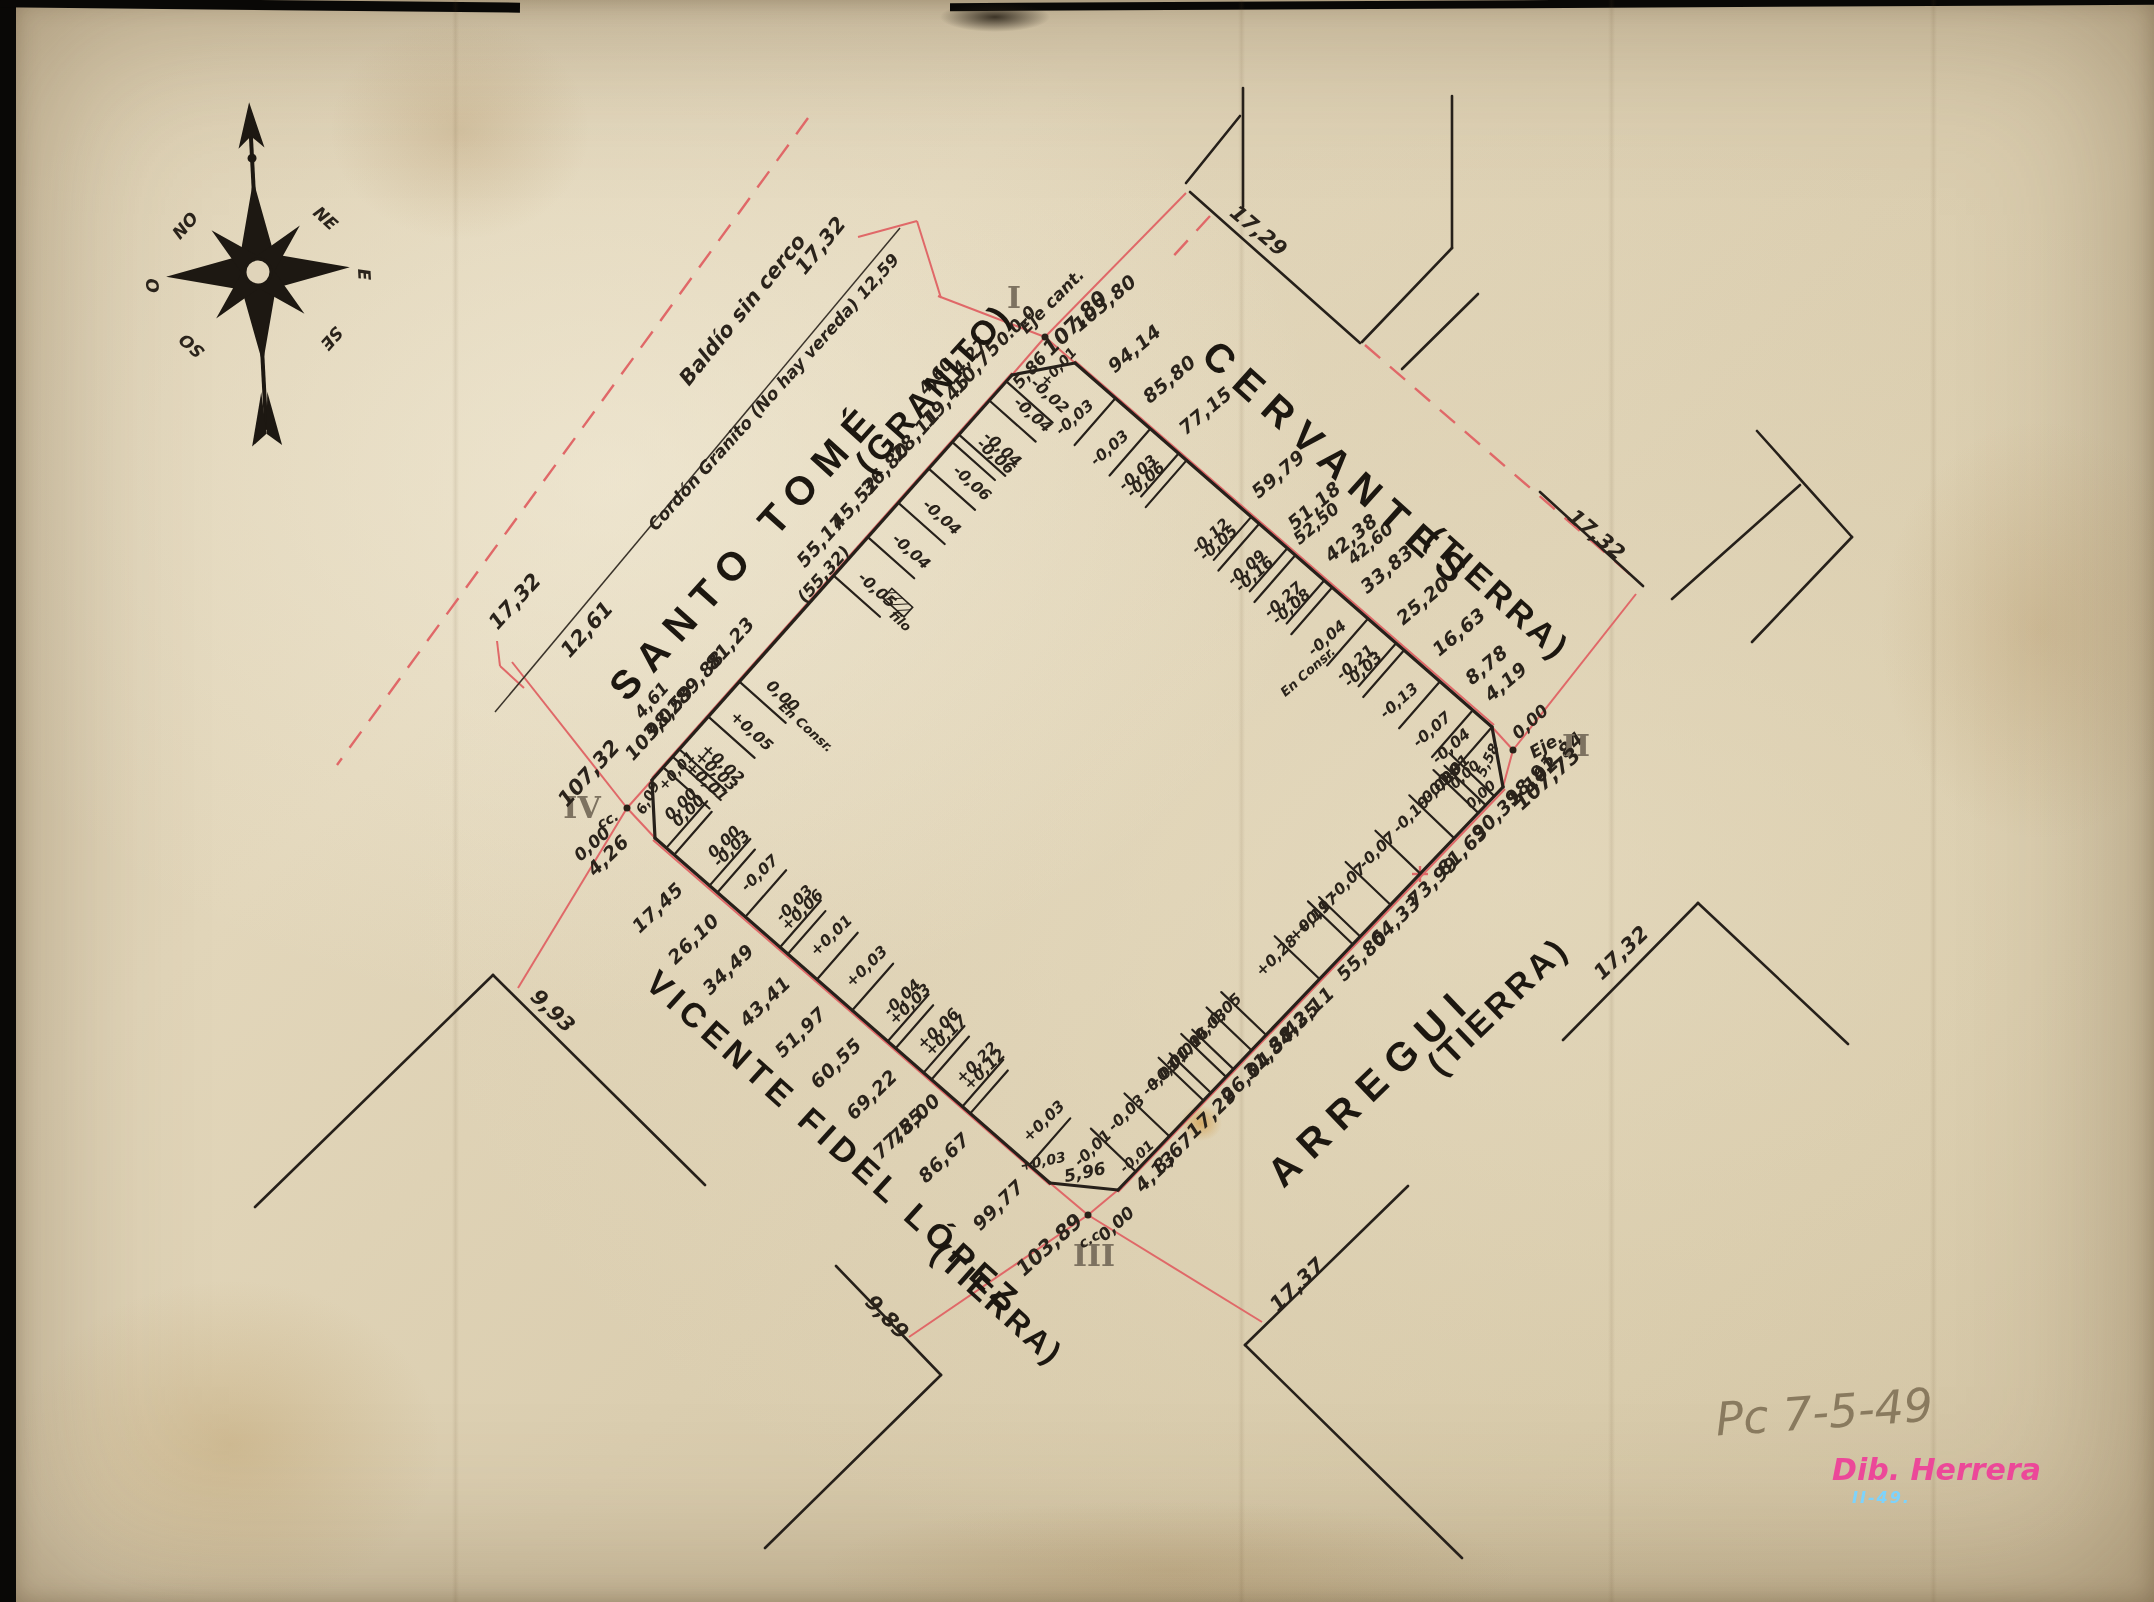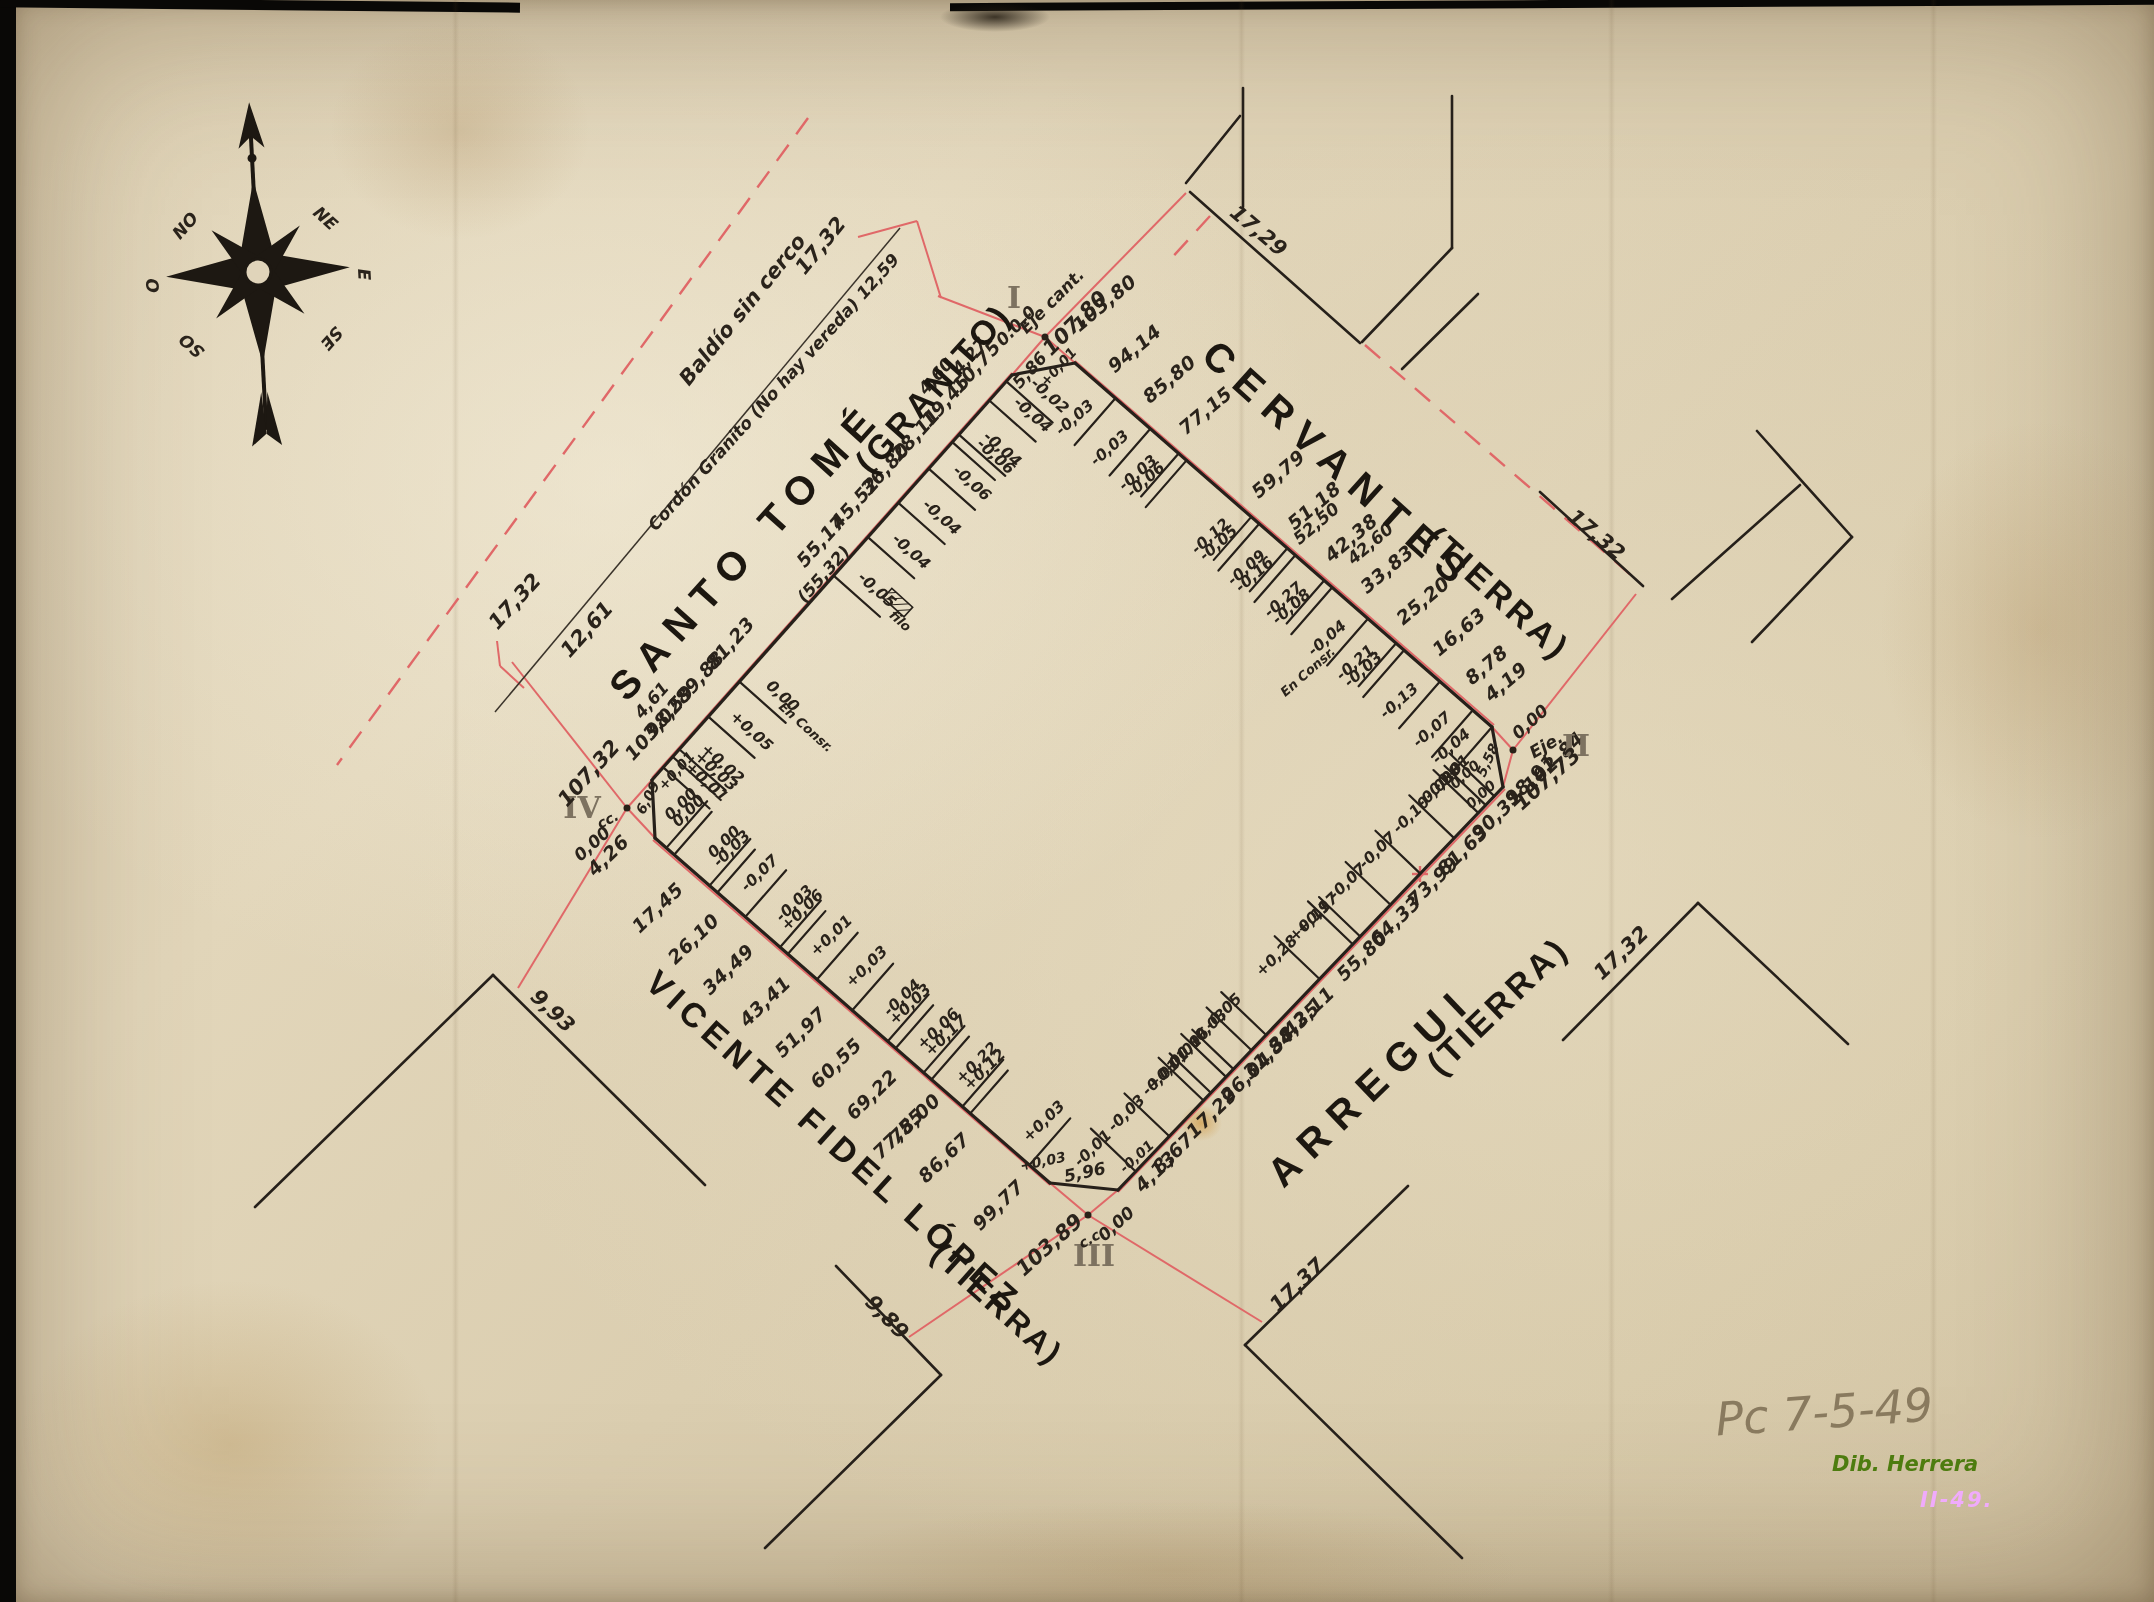--- a/index.html
+++ b/index.html
@@ -20,24 +20,24 @@
   .st   {font-size:19px;font-style:italic;font-weight:600;letter-spacing:.5px;}
   .corr {font-size:15.5px;font-style:italic;font-weight:600;}
   .hand {font-size:17px;font-style:italic;font-weight:600;}
   .handsm{font-size:14px;font-style:italic;font-weight:600;}
   .handlg{font-size:21px;font-style:italic;font-weight:600;}
   .roman{font-size:30px;font-family:"DejaVu Serif",serif;fill:#7d7260;font-weight:600;}
   .street{font-family:"Liberation Sans",sans-serif;font-weight:bold;fill:#1c1710;}
   .extra{font-size:13px;font-style:italic;font-weight:600;}
   .note-pencil{position:absolute;left:1715px;top:1378px;width:420px;
        font-size:46px;font-style:italic;color:rgba(118,103,76,.8);transform:rotate(-4deg);}
-  .note-dib{position:absolute;left:1832px;top:1452px;font-size:21px;font-weight:bold;
-       font-style:italic;color:#4d7c0f;}
-  .note-dibdate{position:absolute;left:1920px;top:1488px;font-size:21px;font-weight:bold;
-       font-style:italic;color:#f0abfc;letter-spacing:2px;}
+  .note-dib{position:absolute;left:1832px;top:1452px;font-size:30px;font-weight:bold;
+       font-style:italic;color:#ec4899;}
+  .note-dibdate{position:absolute;left:1852px;top:1488px;font-size:16px;font-weight:bold;
+       font-style:italic;color:#7dd3fc;letter-spacing:2px;}
 </style>
 </head>
 <body>
 
 <div id="stage">
   <div class="paper"></div>
 
   <div class="edge-black" style="left:0;top:0;width:16px;height:1602px;"></div>
   <div class="edge-black" style="left:0;top:0;width:520px;height:10px;transform:rotate(.6deg);"></div>
   <div class="edge-black" style="left:950px;top:0;width:1204px;height:8px;transform:rotate(-.3deg);"></div>

